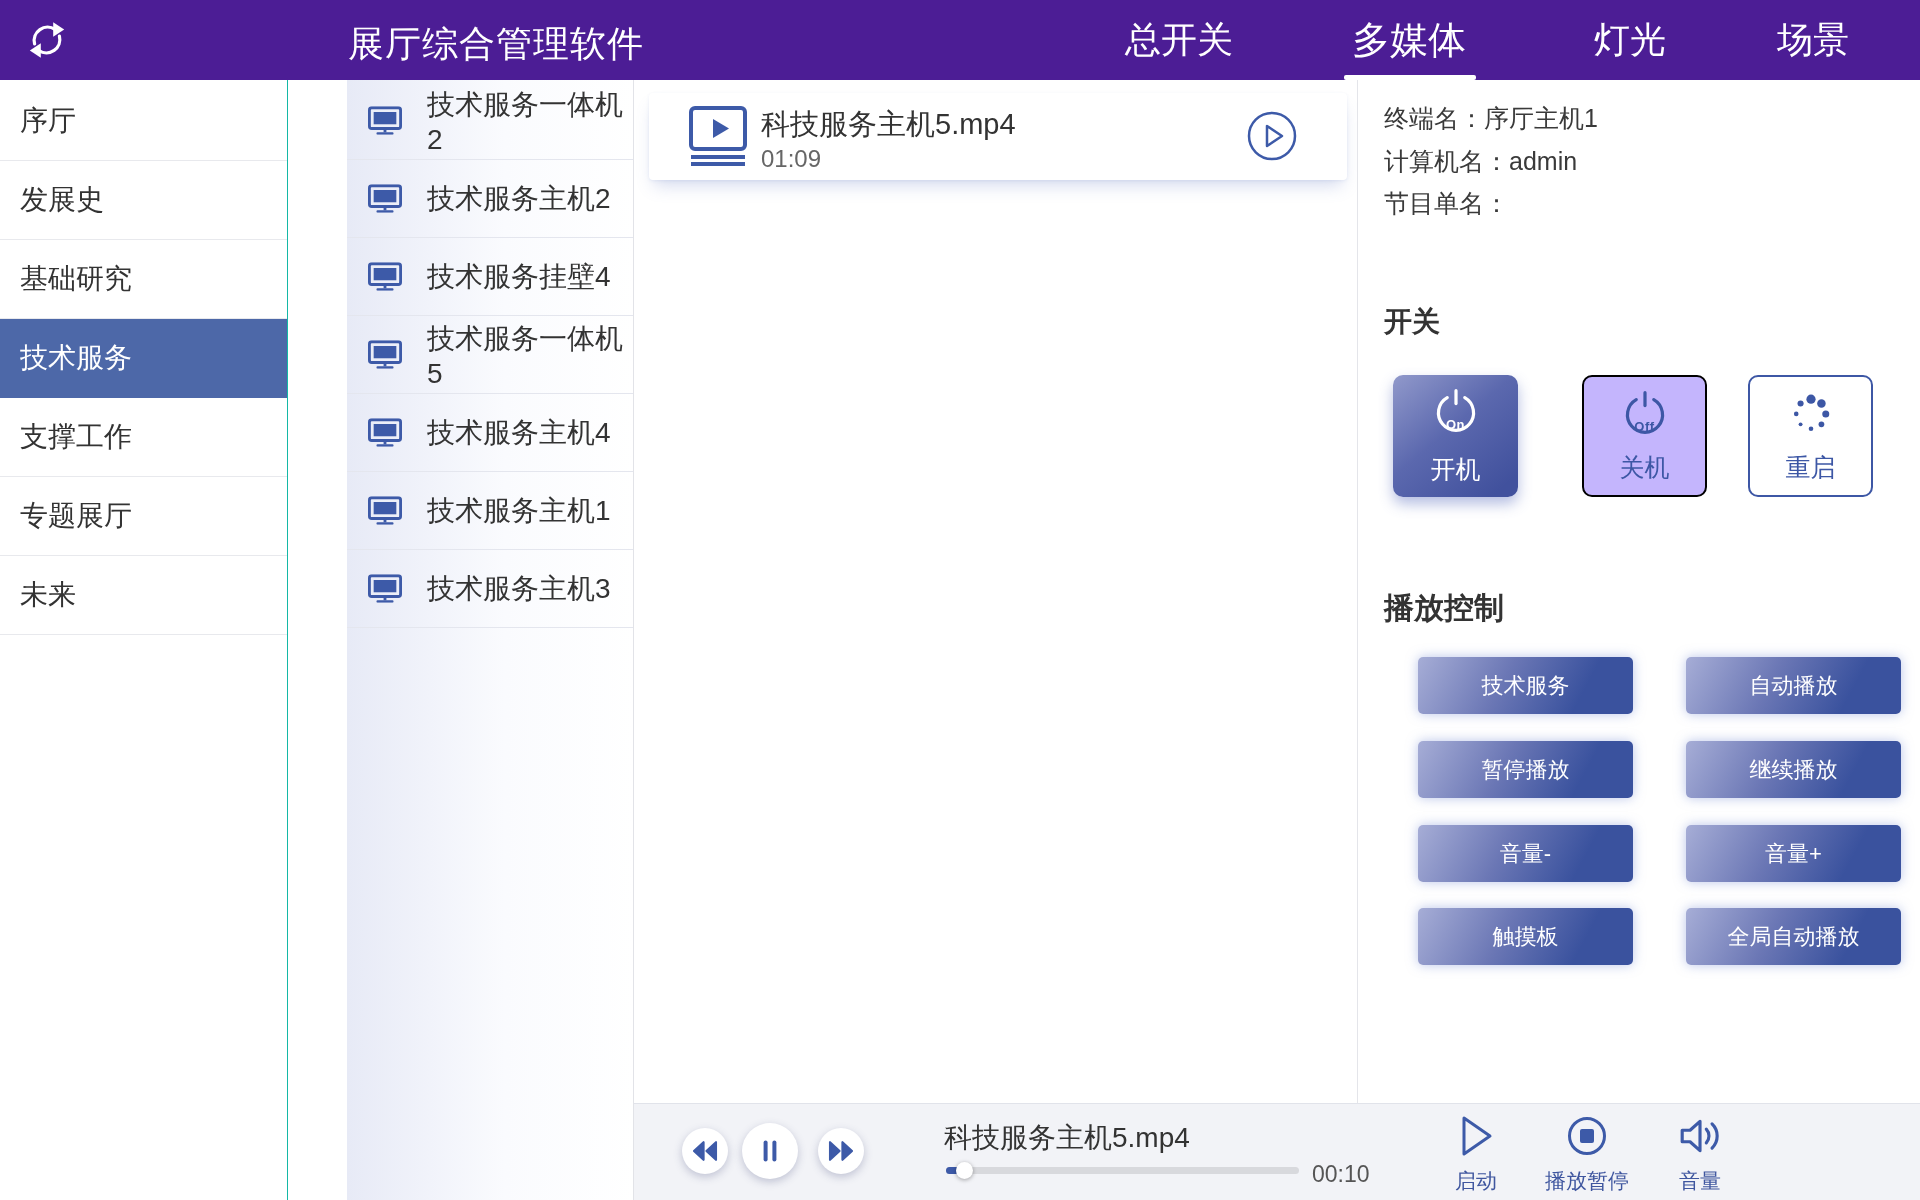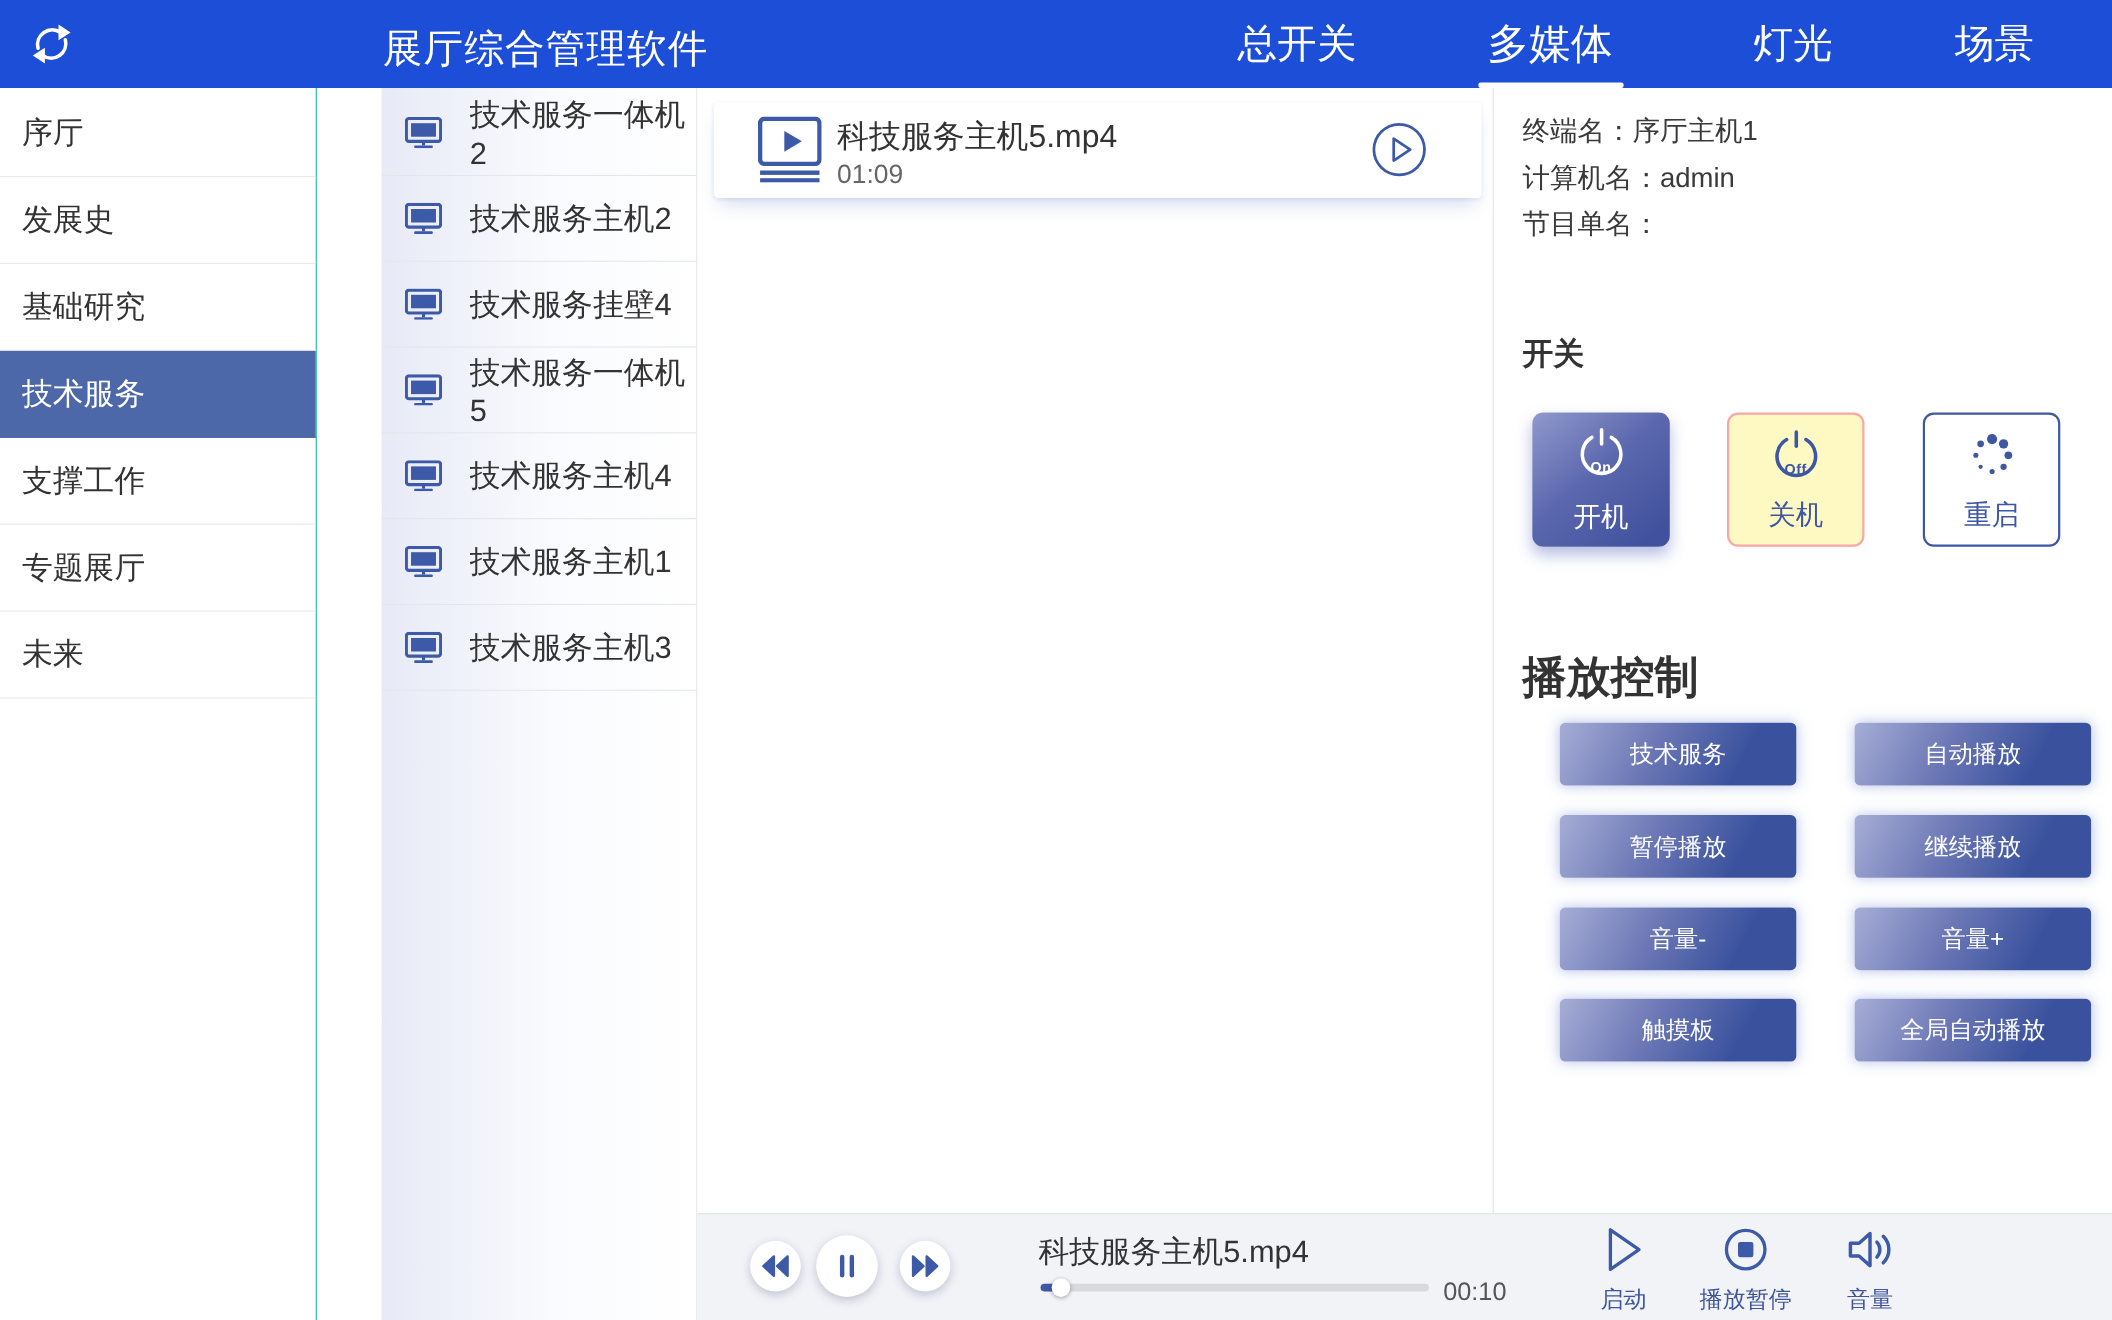--- a/index.html
+++ b/index.html
@@ -2,21 +2,21 @@
 <html><head>
 <meta charset="utf-8">
 <style>
   html,body{margin:0;padding:0;background:#fff;}
   #stage{position:relative;width:1920px;height:1200px;overflow:hidden;
          font-family:"Liberation Sans","DejaVu Sans",sans-serif;background:#fff;color:#333;}
   svg{display:block;}
   .ic{color:#3D5AA8;}
 
   
-  #topbar{position:absolute;left:0;top:0;width:1920px;height:80px;background:#1d4ed8;}
+  #topbar{position:absolute;left:0;top:0;width:1920px;height:80px;background:#4c1d95;}
   #refresh-btn{position:absolute;left:26px;top:19px;width:42px;height:42px;color:#fff;cursor:pointer;}
   #app-title{position:absolute;left:348px;top:20px;font-size:36px;color:#fff;letter-spacing:1px;white-space:nowrap;}
   .nav-item{position:absolute;top:0;height:80px;display:flex;align-items:center;color:#fff;font-size:36px;white-space:nowrap;cursor:pointer;}
   #nav-main{left:1125px;} #nav-media{left:1352px;font-size:38px;justify-content:center;} #nav-light{left:1594px;} #nav-scene{left:1777px;}
   #nav-media .underline{position:absolute;left:-8px;bottom:0;width:132px;height:5px;background:#fff;border-radius:2px;}
 
   
   #sidebar{position:absolute;left:0;top:80px;width:288px;height:1120px;background:#fff;border-right:1px solid #14b8a6;box-sizing:border-box;}
   .side-row{position:relative;height:79px;border-bottom:1px solid #E8E9ED;display:flex;align-items:center;padding-left:20px;font-size:28px;color:#333;cursor:pointer;box-sizing:border-box;margin-top:0;}
   #sidebar .side-row:first-child{margin-top:2px;}
@@ -45,23 +45,23 @@
   .info-line{position:absolute;left:26px;font-size:25px;color:#3a3a3a;white-space:nowrap;}
   #info0{top:22px;} #info1{top:65px;} #info2{top:107px;}
   #power-title{position:absolute;left:26px;top:223px;font-size:28px;font-weight:600;color:#333;}
   .sbtn{position:absolute;top:295px;width:125px;height:122px;border-radius:10px;box-sizing:border-box;cursor:pointer;
         display:flex;flex-direction:column;align-items:center;}
   .sbtn .pw{width:48px;height:48px;margin-top:12px;}
   .sbtn .icon-text{position:absolute;top:42px;width:100%;text-align:center;font-size:13px;font-weight:bold;letter-spacing:.5px;}
   .sbtn .sbl{position:absolute;bottom:11px;width:100%;text-align:center;font-size:25px;}
   #sbtn-on{left:35px;background:linear-gradient(140deg,#9199CB 0%,#5B68AE 45%,#41519D 90%);color:#fff;
            box-shadow:0 7px 14px rgba(90,110,190,.45);}
-  #sbtn-off{left:212px;background:#fef9c3;border:2px solid #fca5a5;color:#3D57A5;}
+  #sbtn-off{left:224px;background:#c4b5fd;border:2px solid #000000;color:#3D57A5;}
   #sbtn-restart{left:390px;background:#fff;border:2px solid #3D57A5;color:#3D57A5;}
-  #playback-title{position:absolute;left:26px;top:508px;font-size:40px;font-weight:600;color:#333;}
+  #playback-title{position:absolute;left:26px;top:508px;font-size:30px;font-weight:600;color:#333;}
   .pbtn{position:absolute;width:215px;height:57px;border-radius:5px;display:flex;align-items:center;justify-content:center;
         background:linear-gradient(118deg,#A6ADD6 0%,#6B77B5 40%,#3A529E 75%);color:#fff;font-size:22px;cursor:pointer;
         box-shadow:0 0 12px rgba(130,150,215,.55);white-space:nowrap;}
   .pc1{left:60px;} .pc2{left:296px;margin-left:32px;}
   .pr1{top:577px;} .pr2{top:661px;} .pr3{top:745px;} .pr4{top:828px;}
 
   
   #bottombar{position:absolute;left:634px;top:1103px;width:1286px;height:97px;background:#F2F3F7;border-top:1px solid #E1E3EA;box-sizing:border-box;}
   .cbtn{position:absolute;border-radius:50%;background:#fff;box-shadow:0 3px 9px rgba(60,70,120,.28);
         display:flex;align-items:center;justify-content:center;cursor:pointer;color:#3D5AA8;}

